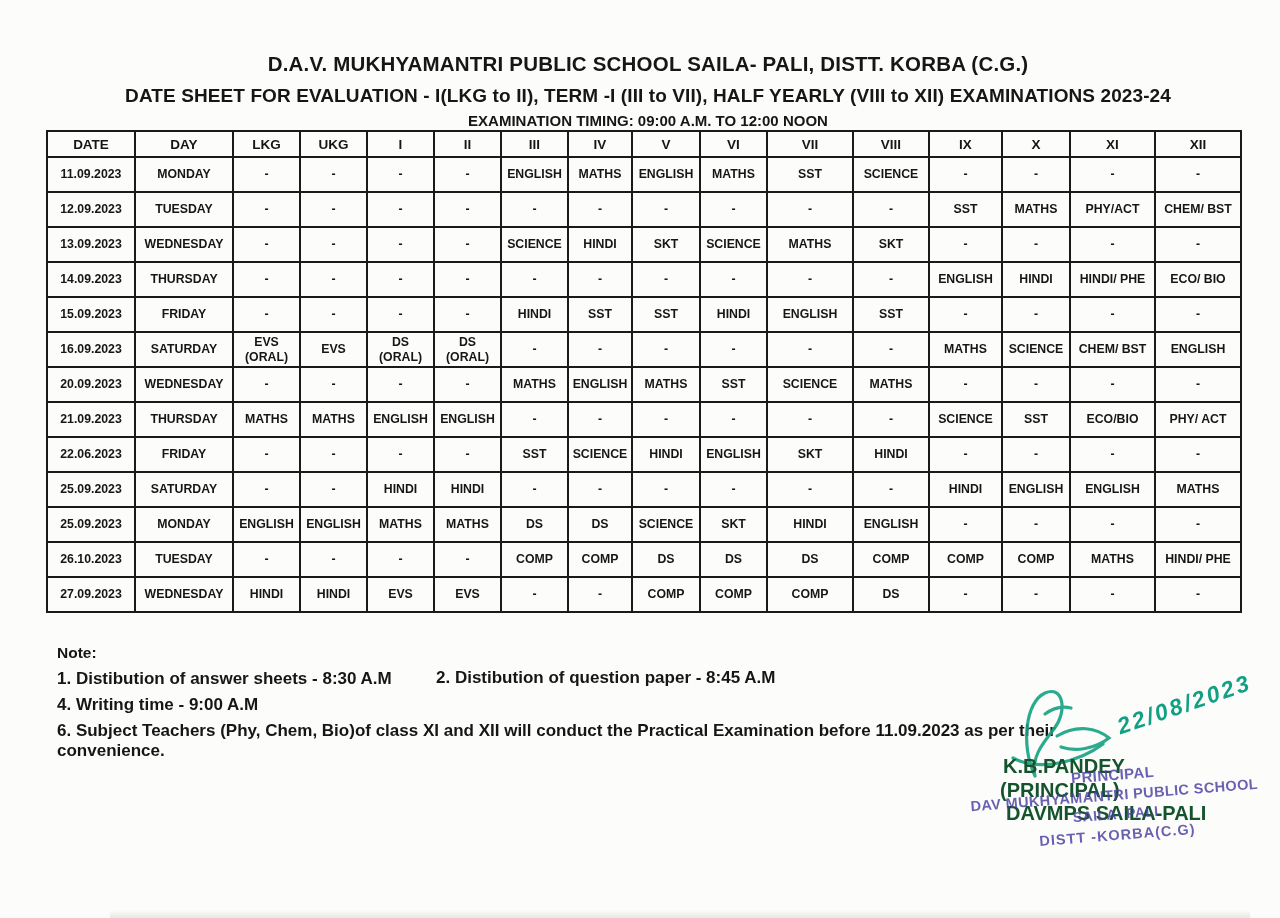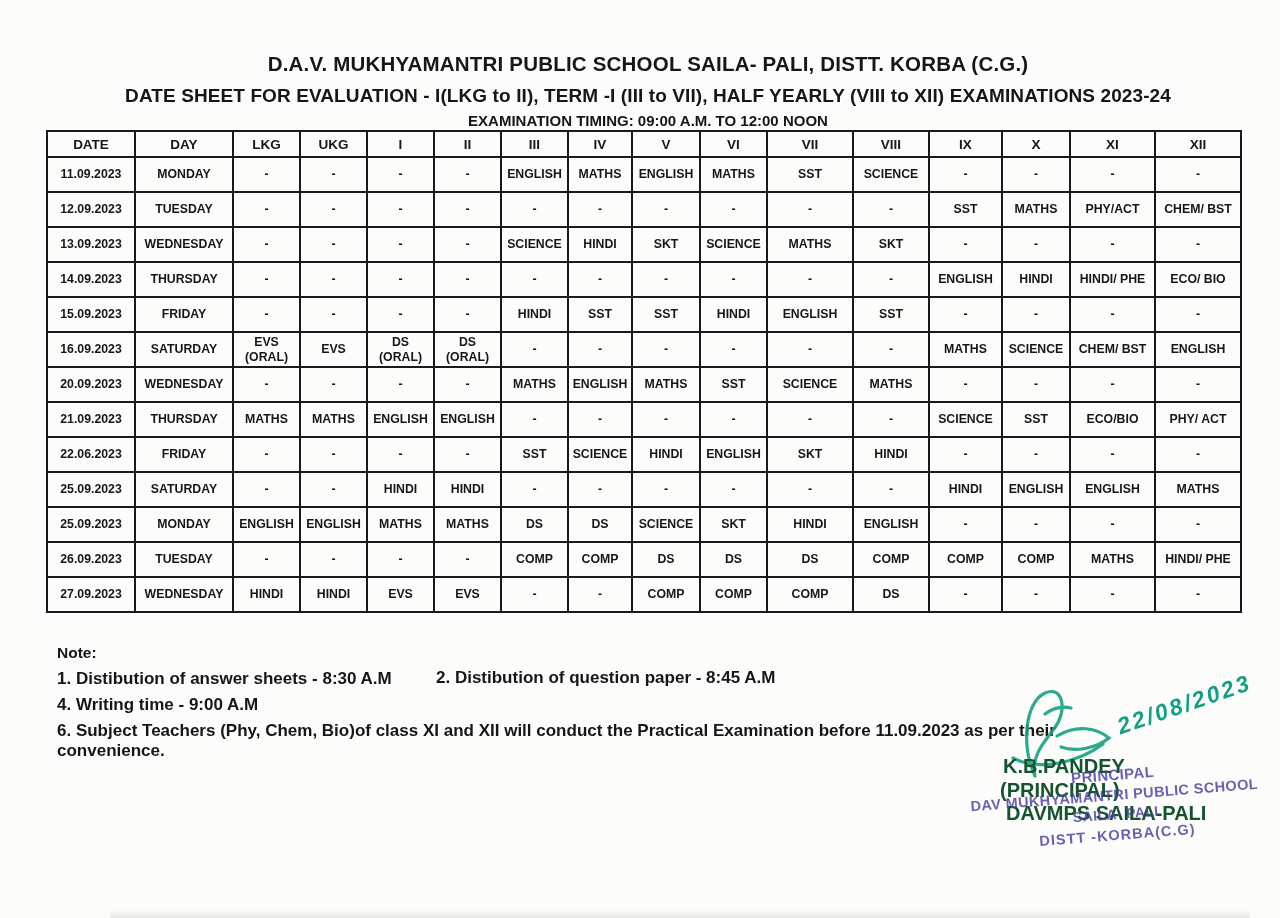--- a/index.html
+++ b/index.html
@@ -315,21 +315,21 @@
           <td>SCIENCE</td>
           <td>SKT</td>
           <td>HINDI</td>
           <td>ENGLISH</td>
           <td>-</td>
           <td>-</td>
           <td>-</td>
           <td>-</td>
         </tr>
         <tr>
-          <td>26.09.2023</td>
+          <td>26.10.2023</td>
           <td>TUESDAY</td>
           <td>-</td>
           <td>-</td>
           <td>-</td>
           <td>-</td>
           <td>COMP</td>
           <td>COMP</td>
           <td>DS</td>
           <td>DS</td>
           <td>DS</td>

